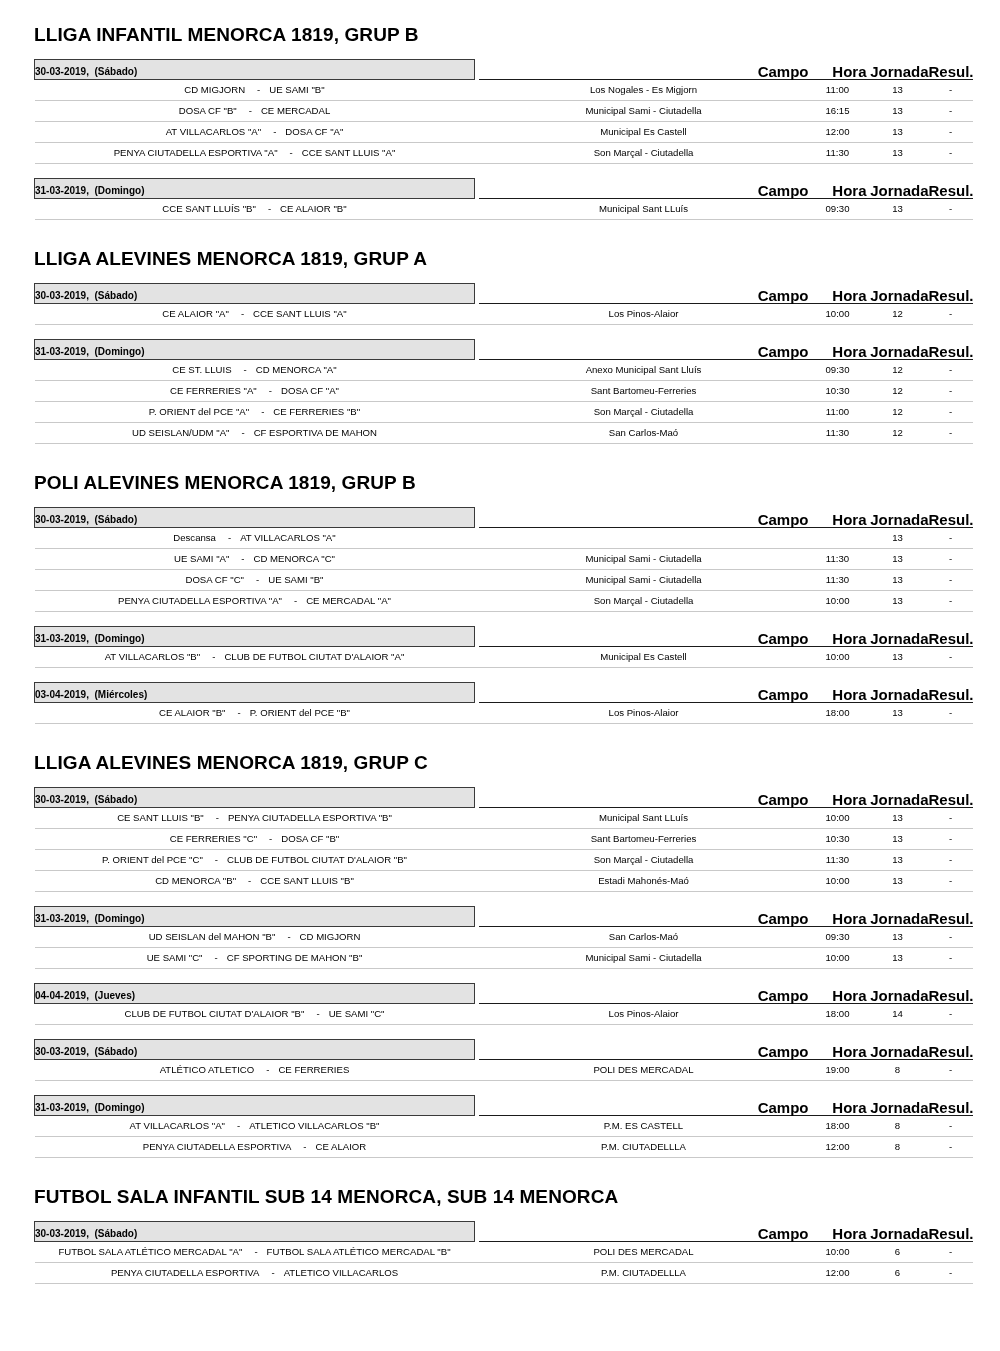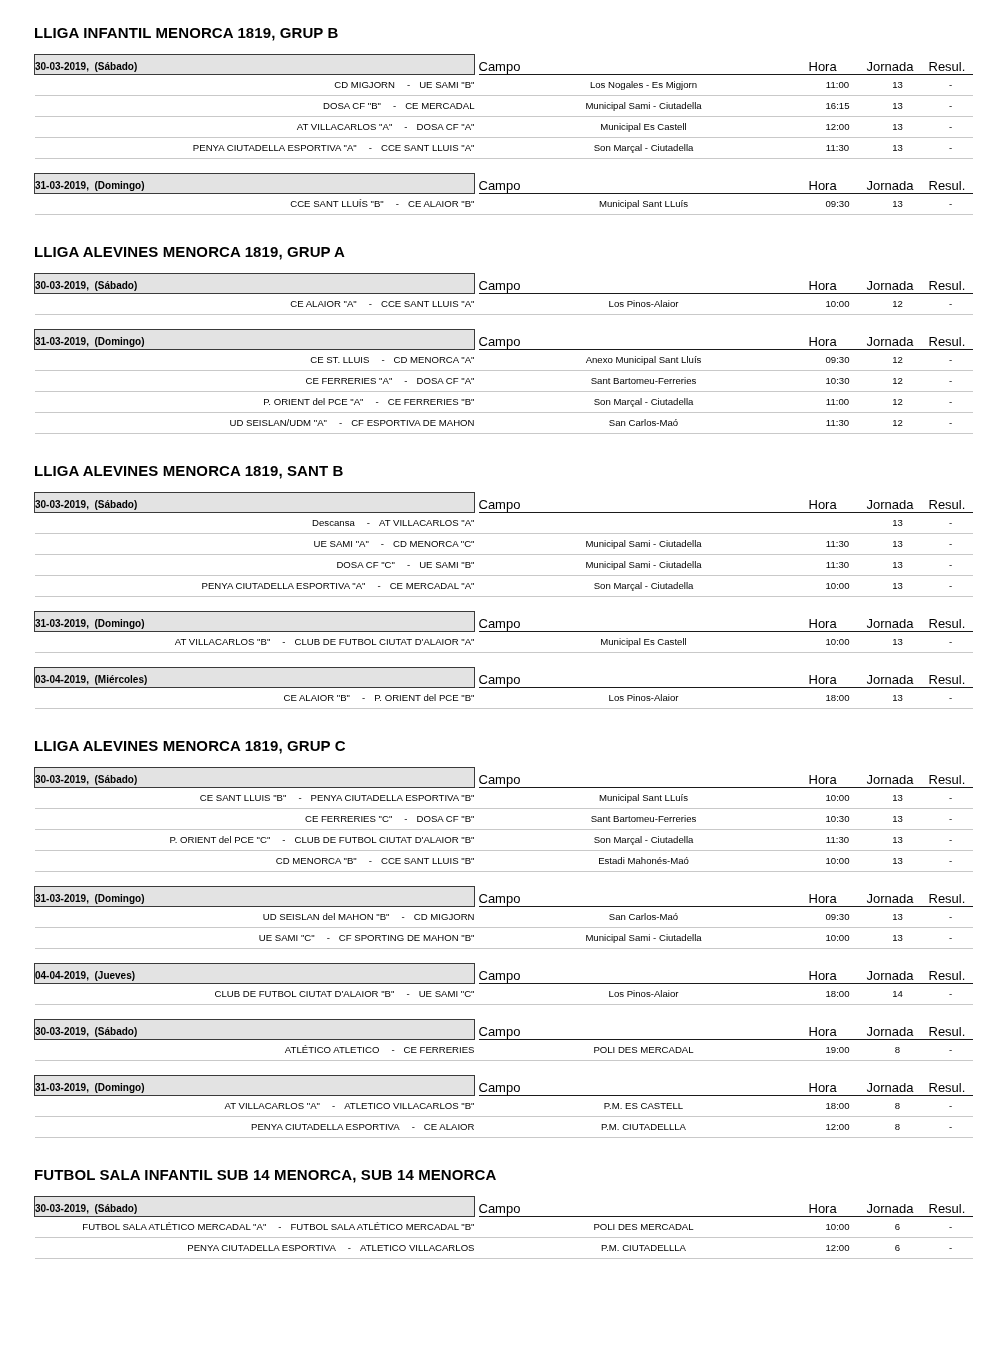--- a/index.html
+++ b/index.html
@@ -8,21 +8,21 @@
     width: 1000px;
     min-height: 1351px;
     background: #ffffff;
     font-family: "Liberation Sans", sans-serif;
     color: #000000;
     -webkit-font-smoothing: antialiased;
   }
   .page { padding: 22px 28px 10px 34px; }
 
   .league-title {
-    font-size: 15px;
+    font-size: 19px;
     font-weight: bold;
     letter-spacing: 0.1px;
     margin: 0;
     padding: 14px 0 13px 0;
     color: #000;
     white-space: nowrap;
   }
   .league-block:first-child .league-title { padding-top: 2px; }
 
   .day-table {
@@ -42,43 +42,43 @@
     line-height: 15px;
     font-size: 10px;
     font-weight: bold;
     padding: 0 0 0 6px;
     white-space: nowrap;
     color: #000;
   }
   .datebar .dow { font-weight: bold; }
 
   .colhdr {
-    font-size: 13px;
-    font-weight: normal;
-    text-align: left;
+    font-size: 15px;
+    font-weight: bold;
+    text-align: right;
     border-bottom: 1.4px solid #1a1a1a;
     height: 16px;
     line-height: 14px;
     padding-bottom: 1px;
     white-space: nowrap;
   }
   .spacer-cell { width: 4px; }
 
   
   .match td {
     font-size: 9.6px;
     height: 21px;
     line-height: 20px;
     border-bottom: 1.3px solid #c9c9c9;
     padding: 0;
     white-space: nowrap;
     overflow: hidden;
     vertical-align: middle;
   }
-  .c-teams { padding-left: 2px; text-align: right; }
+  .c-teams { padding-left: 2px; text-align: center; }
   .c-campo { padding-left: 3px; text-align: center; }
   .c-hora, .c-jornada, .c-resul { text-align: center; }
   .vs { padding: 0 9px 0 12px; }
 
   
   .w-teams   { width: 440px; }
   .w-gap     { width: 4px; }
   .w-campo   { width: 330px; }
   .w-hora    { width: 58px; }
   .w-jornada { width: 62px; }
@@ -256,21 +256,21 @@
             <td class="spacer-cell"></td>
             <td class="c-campo">San Carlos-Maó</td>
             <td class="c-hora">11:30</td>
             <td class="c-jornada">12</td>
             <td class="c-resul">-</td>
           </tr>
         </tbody>
       </table>
     </div>
     <div class="league-block">
-      <h2 class="league-title">LLIGA ALEVINES MENORCA 1819, SANT B</h2>
+      <h2 class="league-title">POLI ALEVINES MENORCA 1819, GRUP B</h2>
       <table class="day-table">
         <colgroup>
           <col class="w-teams">
           <col class="w-gap">
           <col class="w-campo">
           <col class="w-hora">
           <col class="w-jornada">
           <col class="w-resul">
         </colgroup>
         <thead>

